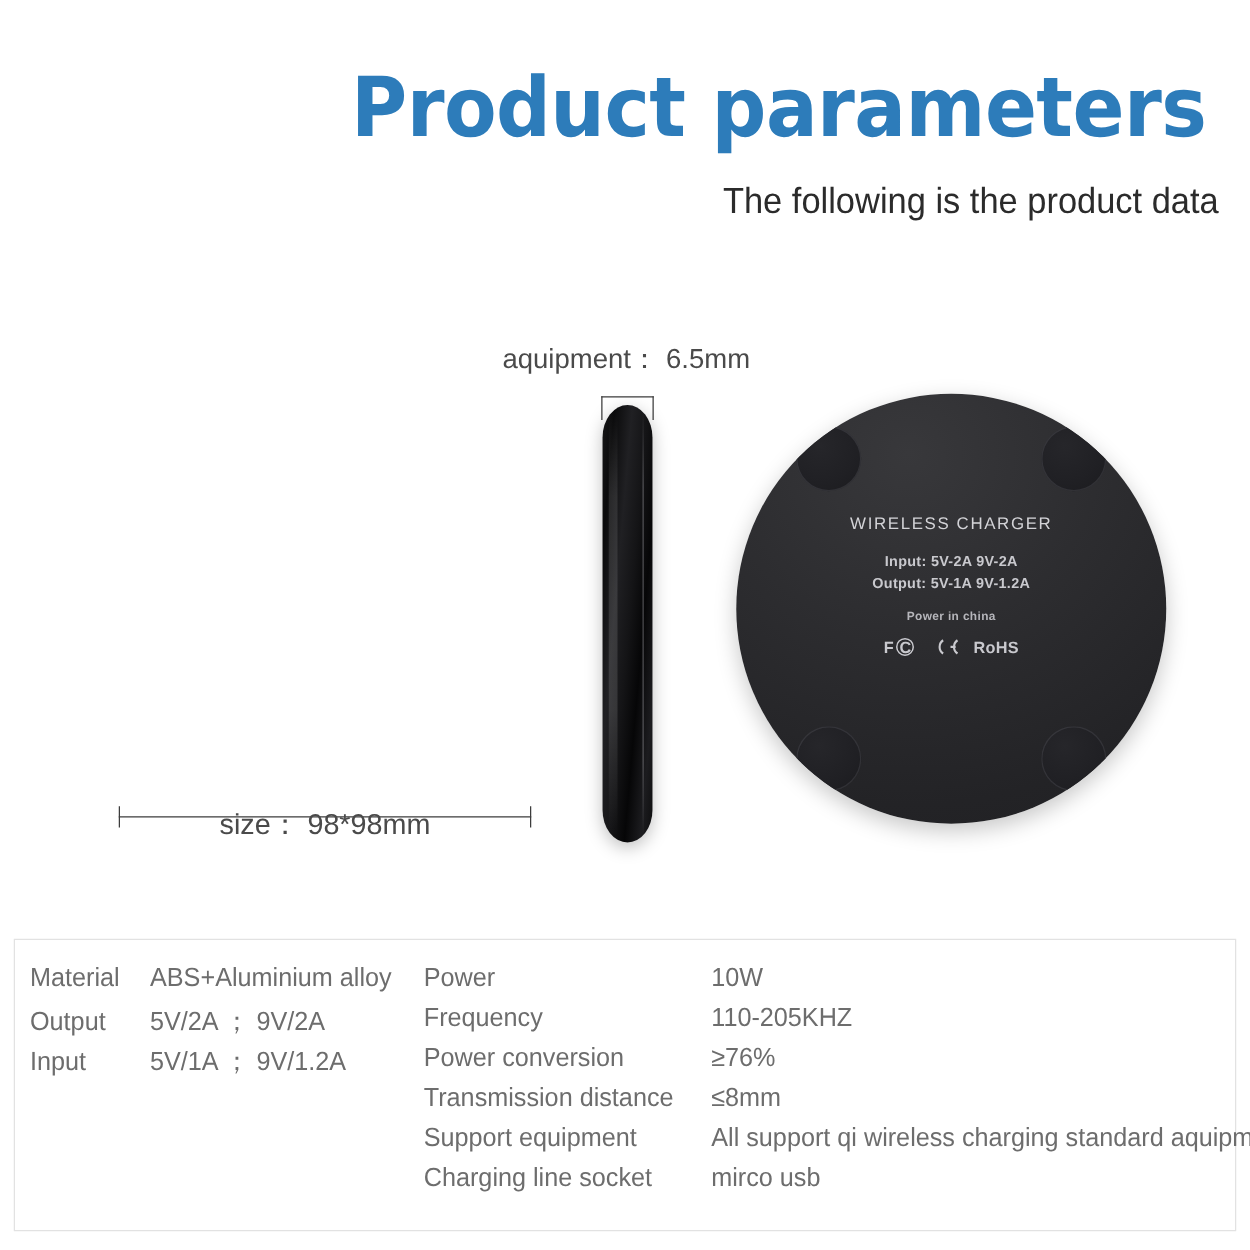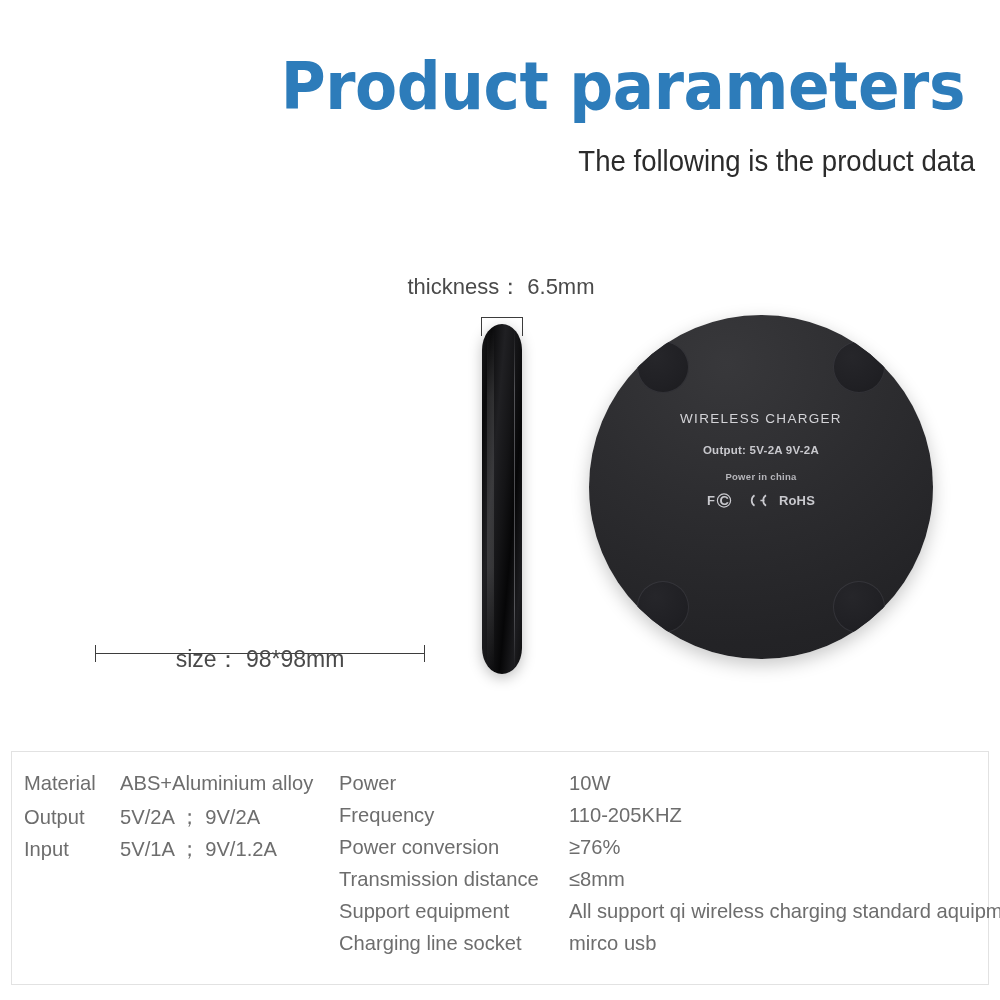--- a/index.html
+++ b/index.html
@@ -350,41 +350,42 @@
 <div id="product-figure">
 
 
   <div id="size-dim">
     <div class="dim-line"></div>
     <div class="dim-tick left"></div>
     <div class="dim-tick right"></div>
   </div>
   <div id="size-label">size： 98*98mm</div>
 
-  <div id="thickness-label">thickness： 6.5mm</div>
+  <div id="thickness-label">aquipment： 6.5mm</div>
   <div id="thickness-dim">
     <div class="dim-line"></div>
     <div class="dim-tick left"></div>
     <div class="dim-tick right"></div>
   </div>
 
   <div id="side-view">
     <div id="side-view-hi"></div>
     <div id="side-view-seam"></div>
   </div>
 
   <div id="back-disc">
     <div class="foot-pad tl"></div>
     <div class="foot-pad tr"></div>
     <div class="foot-pad bl"></div>
     <div class="foot-pad br"></div>
 
     <div id="back-print">
       <div id="back-title">WIRELESS CHARGER</div>
-      <div id="back-input">Output:  5V-2A  9V-2A</div>
+      <div id="back-input">Input:  5V-2A  9V-2A</div>
+      <div id="back-output">Output:  5V-1A  9V-1.2A</div>
       <div id="back-made">Power in china</div>
 
       <div id="cert-row">
         <span>
           <svg width="26" height="15" viewBox="0 0 26 15" aria-hidden="true">
             <text x="0" y="12" font-family="Liberation Sans, sans-serif" font-size="13" font-weight="700" fill="#c9c9ce">F</text>
             <circle cx="17" cy="7.5" r="6.6" fill="none" stroke="#c9c9ce" stroke-width="1.2"></circle>
             <text x="12.6" y="12" font-family="Liberation Sans, sans-serif" font-size="13" font-weight="700" fill="#c9c9ce">C</text>
           </svg>
         </span>

